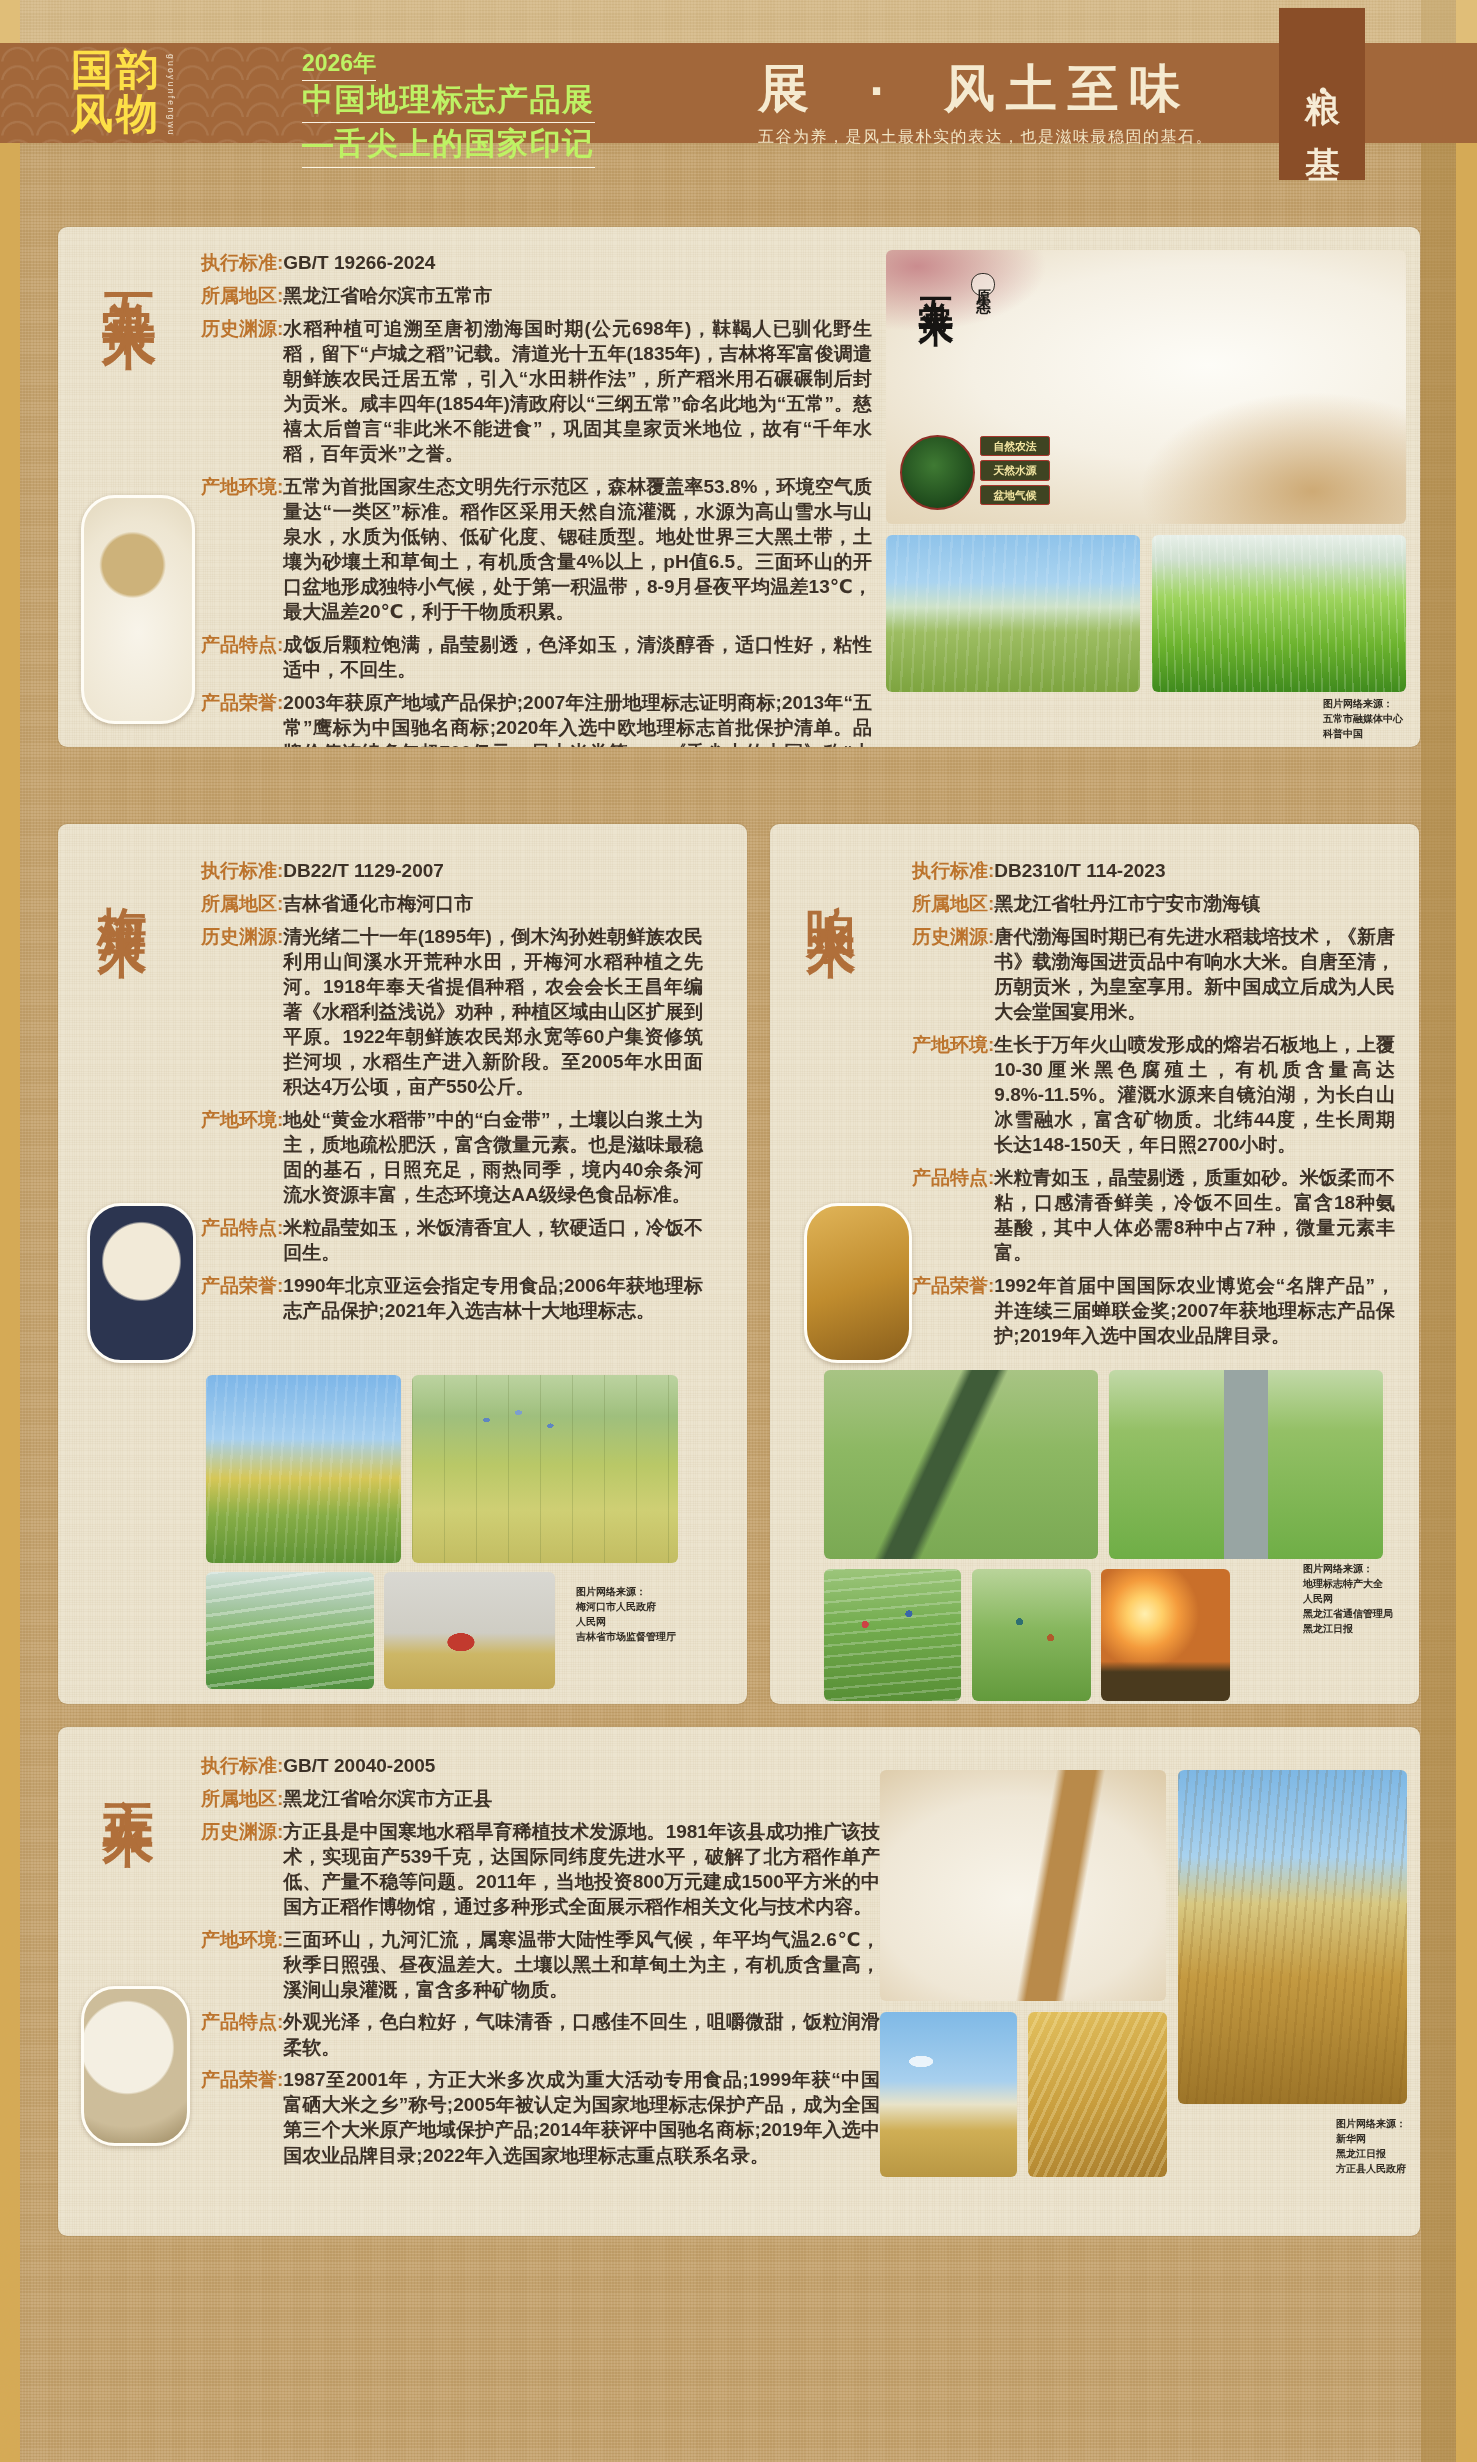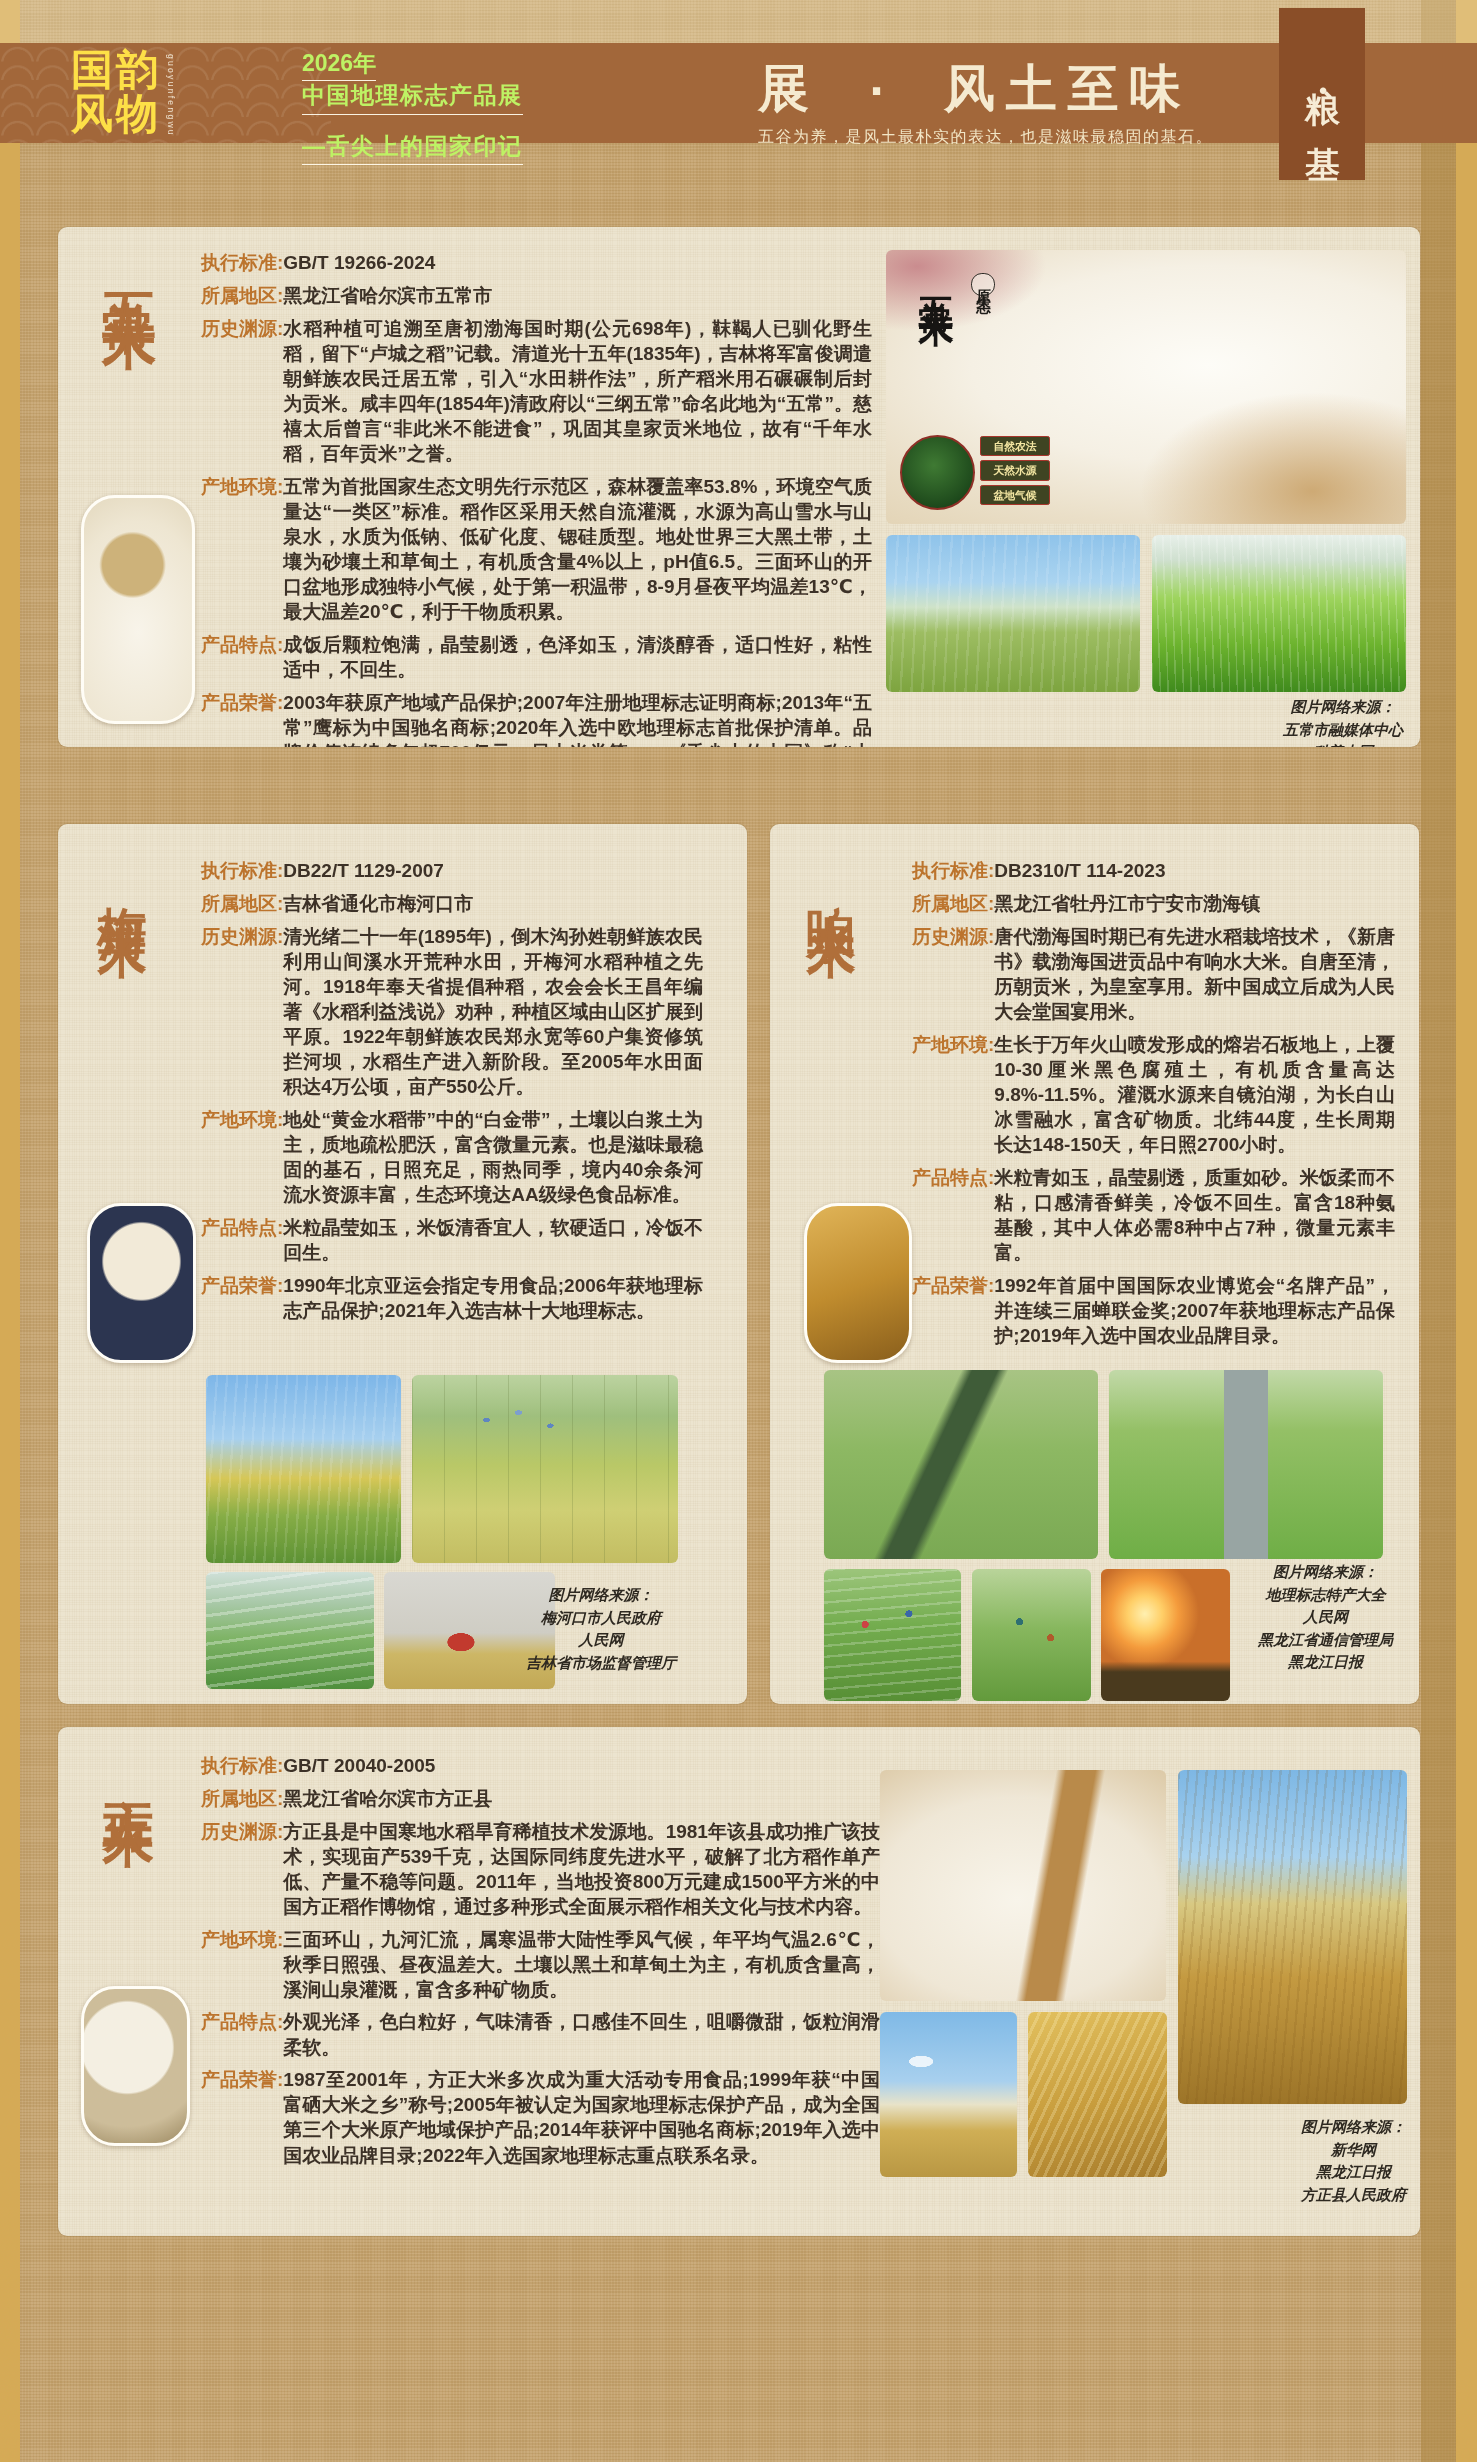--- a/index.html
+++ b/index.html
@@ -20,21 +20,21 @@
   .header{position:absolute;left:0;top:43px;width:100%;height:100px;background:#a2673a;z-index:3;}
   .header .scallop{position:absolute;left:0;top:0;bottom:0;width:331px;opacity:.45;
         background-image:radial-gradient(circle at 50% 110%, transparent 52%, rgba(255,250,235,0.22) 54% 60%, transparent 63%);
         background-size:35px 18.5px;}
   .logo{position:absolute;left:71px;top:4.6px;line-height:1.05;color:#fde047;
         font-family:"DejaVu Serif","Liberation Serif",serif;font-weight:700;font-size:42px;letter-spacing:3.1px;}
   .logo-roman{position:absolute;left:166px;top:10.8px;writing-mode:vertical-rl;color:#f7eedd;
         font-size:8.5px;letter-spacing:2.3px;opacity:.9;}
   .event{position:absolute;left:302px;top:4.6px;color:#bef264;}
   .event .l1{display:table;font-size:23px;font-weight:800;padding-bottom:1.5px;margin-bottom:2.3px;border-bottom:1.5px solid rgba(255,250,235,.95);}
-  .event .l2,.event .l3{display:table;font-size:23px;font-weight:800;letter-spacing:1.5px;padding-bottom:5px;margin-bottom:19px;border-bottom:1.5px solid rgba(255,250,235,.95);line-height:1.1;}
+  .event .l2,.event .l3{display:table;font-size:31px;font-weight:800;letter-spacing:1.5px;padding-bottom:5px;margin-bottom:4px;border-bottom:1.5px solid rgba(255,250,235,.95);line-height:1.1;}
   .section{position:absolute;left:758px;top:9.2px;color:#f5ead0;}
   .section .stitle{font-family:Liberation Mono, monospace;font-weight:700;font-size:51px;letter-spacing:10.8px;line-height:1.05;margin-top:14px;}
   .section .ssub{font-family:"DejaVu Serif","Liberation Serif",serif;font-size:16px;letter-spacing:1.5px;margin-top:7px;color:#f2e6c6;}
   .sidetab{position:absolute;left:1279px;top:7.7px;width:86px;height:172px;background:#8a4e28;z-index:4;
         display:flex;align-items:center;justify-content:center;}
   .sidetab span{writing-mode:vertical-rl;text-orientation:upright;color:#f6ecd6;letter-spacing:7.7px;
         font-family:"DejaVu Serif","Liberation Serif",serif;font-weight:700;font-size:35px;}
 
   
   .card{position:absolute;background:#ece4cf;border-radius:9.2px;overflow:hidden;z-index:2;
@@ -49,21 +49,21 @@
 
   .vtitle{position:absolute;writing-mode:vertical-rl;text-orientation:upright;line-height:1;
         color:#b06f3a;font-family:"DejaVu Serif","Liberation Serif",serif;font-weight:800;}
   .thumb{position:absolute;border:3.8px solid #fffdf6;border-radius:34px;box-shadow:0 1.5px 4.6px rgba(80,50,20,.25);}
 
   .fields{position:absolute;}
   .field{display:flex;margin-bottom:7.7px;font-size:19px;line-height:1.32;color:#3c3127;font-weight:600;}
   .flabel{color:#bc742d;font-weight:800;white-space:nowrap;}
   .fvalue{flex:1;text-align:justify;}
 
-  .credit{position:absolute;text-align:center;font-size:15px;line-height:1.5;color:#2e2921;font-weight:600;font-style:italic;}
+  .credit{position:absolute;text-align:left;font-size:10px;line-height:1.5;color:#2e2921;font-weight:600;}
   .credit .ch{font-weight:800;}
 
   .ph{position:absolute;border-radius:6.2px;overflow:hidden;}
 
   
   .c1hero{left:828px;top:23px;width:520px;height:274px;background:
       radial-gradient(40% 38% at 6% 6%, rgba(196,125,132,.85), transparent 62%),
       radial-gradient(55% 60% at 82% 88%, rgba(202,163,106,.9), transparent 60%),
       radial-gradient(120% 95% at 62% 42%, #fdfcf7 0%, #f5f0e4 38%, #eadfc8 62%, #dcc9a4 100%);}
   .c1a{left:828px;top:308px;width:254px;height:157px;background:

